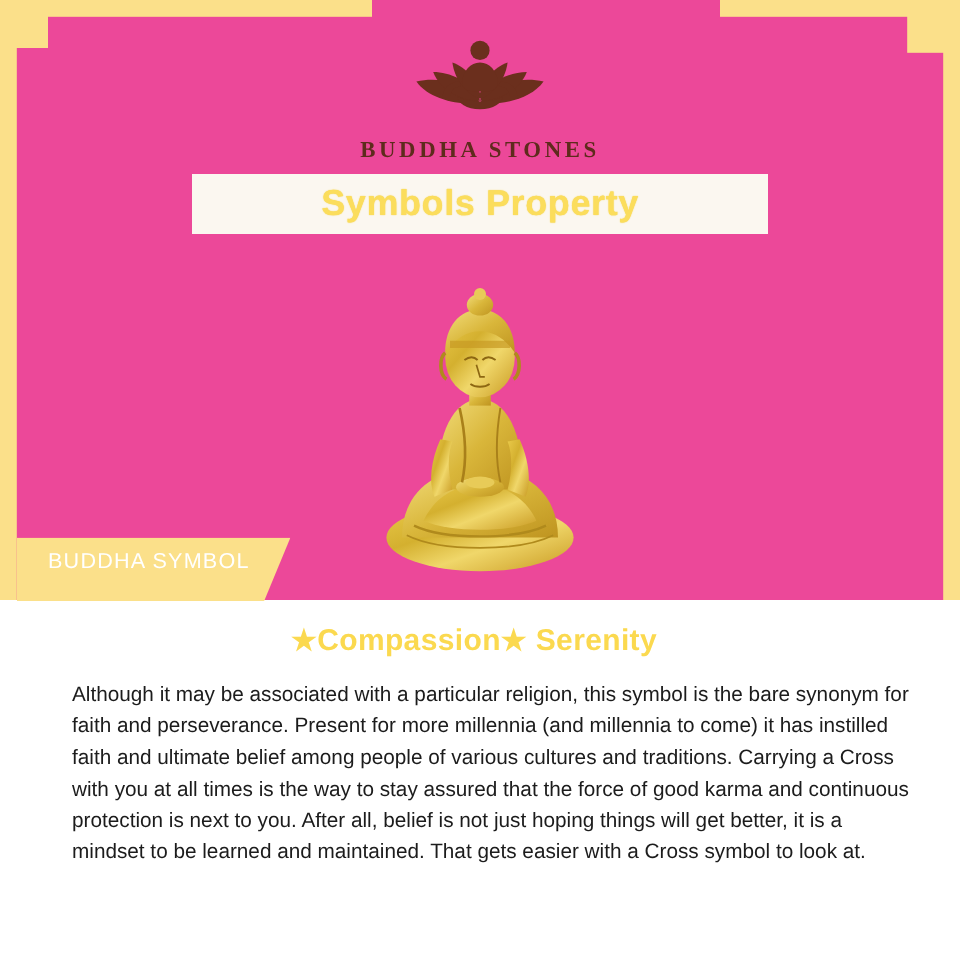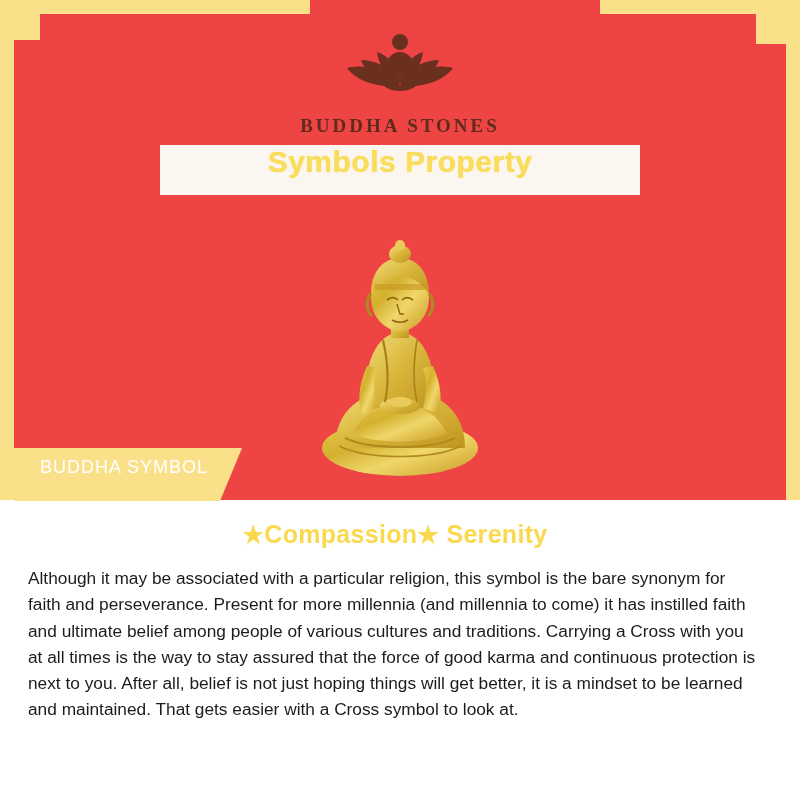--- a/index.html
+++ b/index.html
@@ -11,21 +11,21 @@
     height: 800px;
     font-family: "Liberation Sans", sans-serif;
     background: #ffffff;
     overflow: hidden;
   }
 
   .page {
     position: relative;
     width: 800px;
     height: 800px;
-    background: #ef4444;
+    background: #ec4899;
     overflow: hidden;
   }
 
   
   .corner {
     position: absolute;
     background: #fbe08a;
     z-index: 1;
   }
   .corner-tl-h { left: 0; top: 0; width: 310px; height: 14px; }
@@ -71,20 +71,21 @@
 
   
   .title-band {
     position: absolute;
     left: 160px;
     top: 145px;
     width: 480px;
     height: 50px;
     background: #fbf7f0;
     display: flex;
+    align-items: center;
     justify-content: center;
     z-index: 4;
   }
   .title-text {
     font-size: 30px;
     font-weight: bold;
     color: #fbdd5c;
     letter-spacing: 0.5px;
     text-shadow: 0 0 1px #f2cf3f;
   }
@@ -141,20 +142,21 @@
     margin: 6px 0 16px 0;
     letter-spacing: 0.3px;
   }
   .star { font-size: 24px; color: #fbd94f; }
   .body-copy {
     font-size: 17.3px;
     line-height: 1.52;
     color: #1c1c1c;
     text-align: left;
     font-family: "Liberation Sans", sans-serif;
+    margin-left: 32px;
   }
 </style>
 </head>
 <body>
 
 <div class="page">
 
   <div class="corner corner-tl-h"></div>
   <div class="corner corner-tl-v"></div>
   <div class="corner corner-tr-h"></div>

